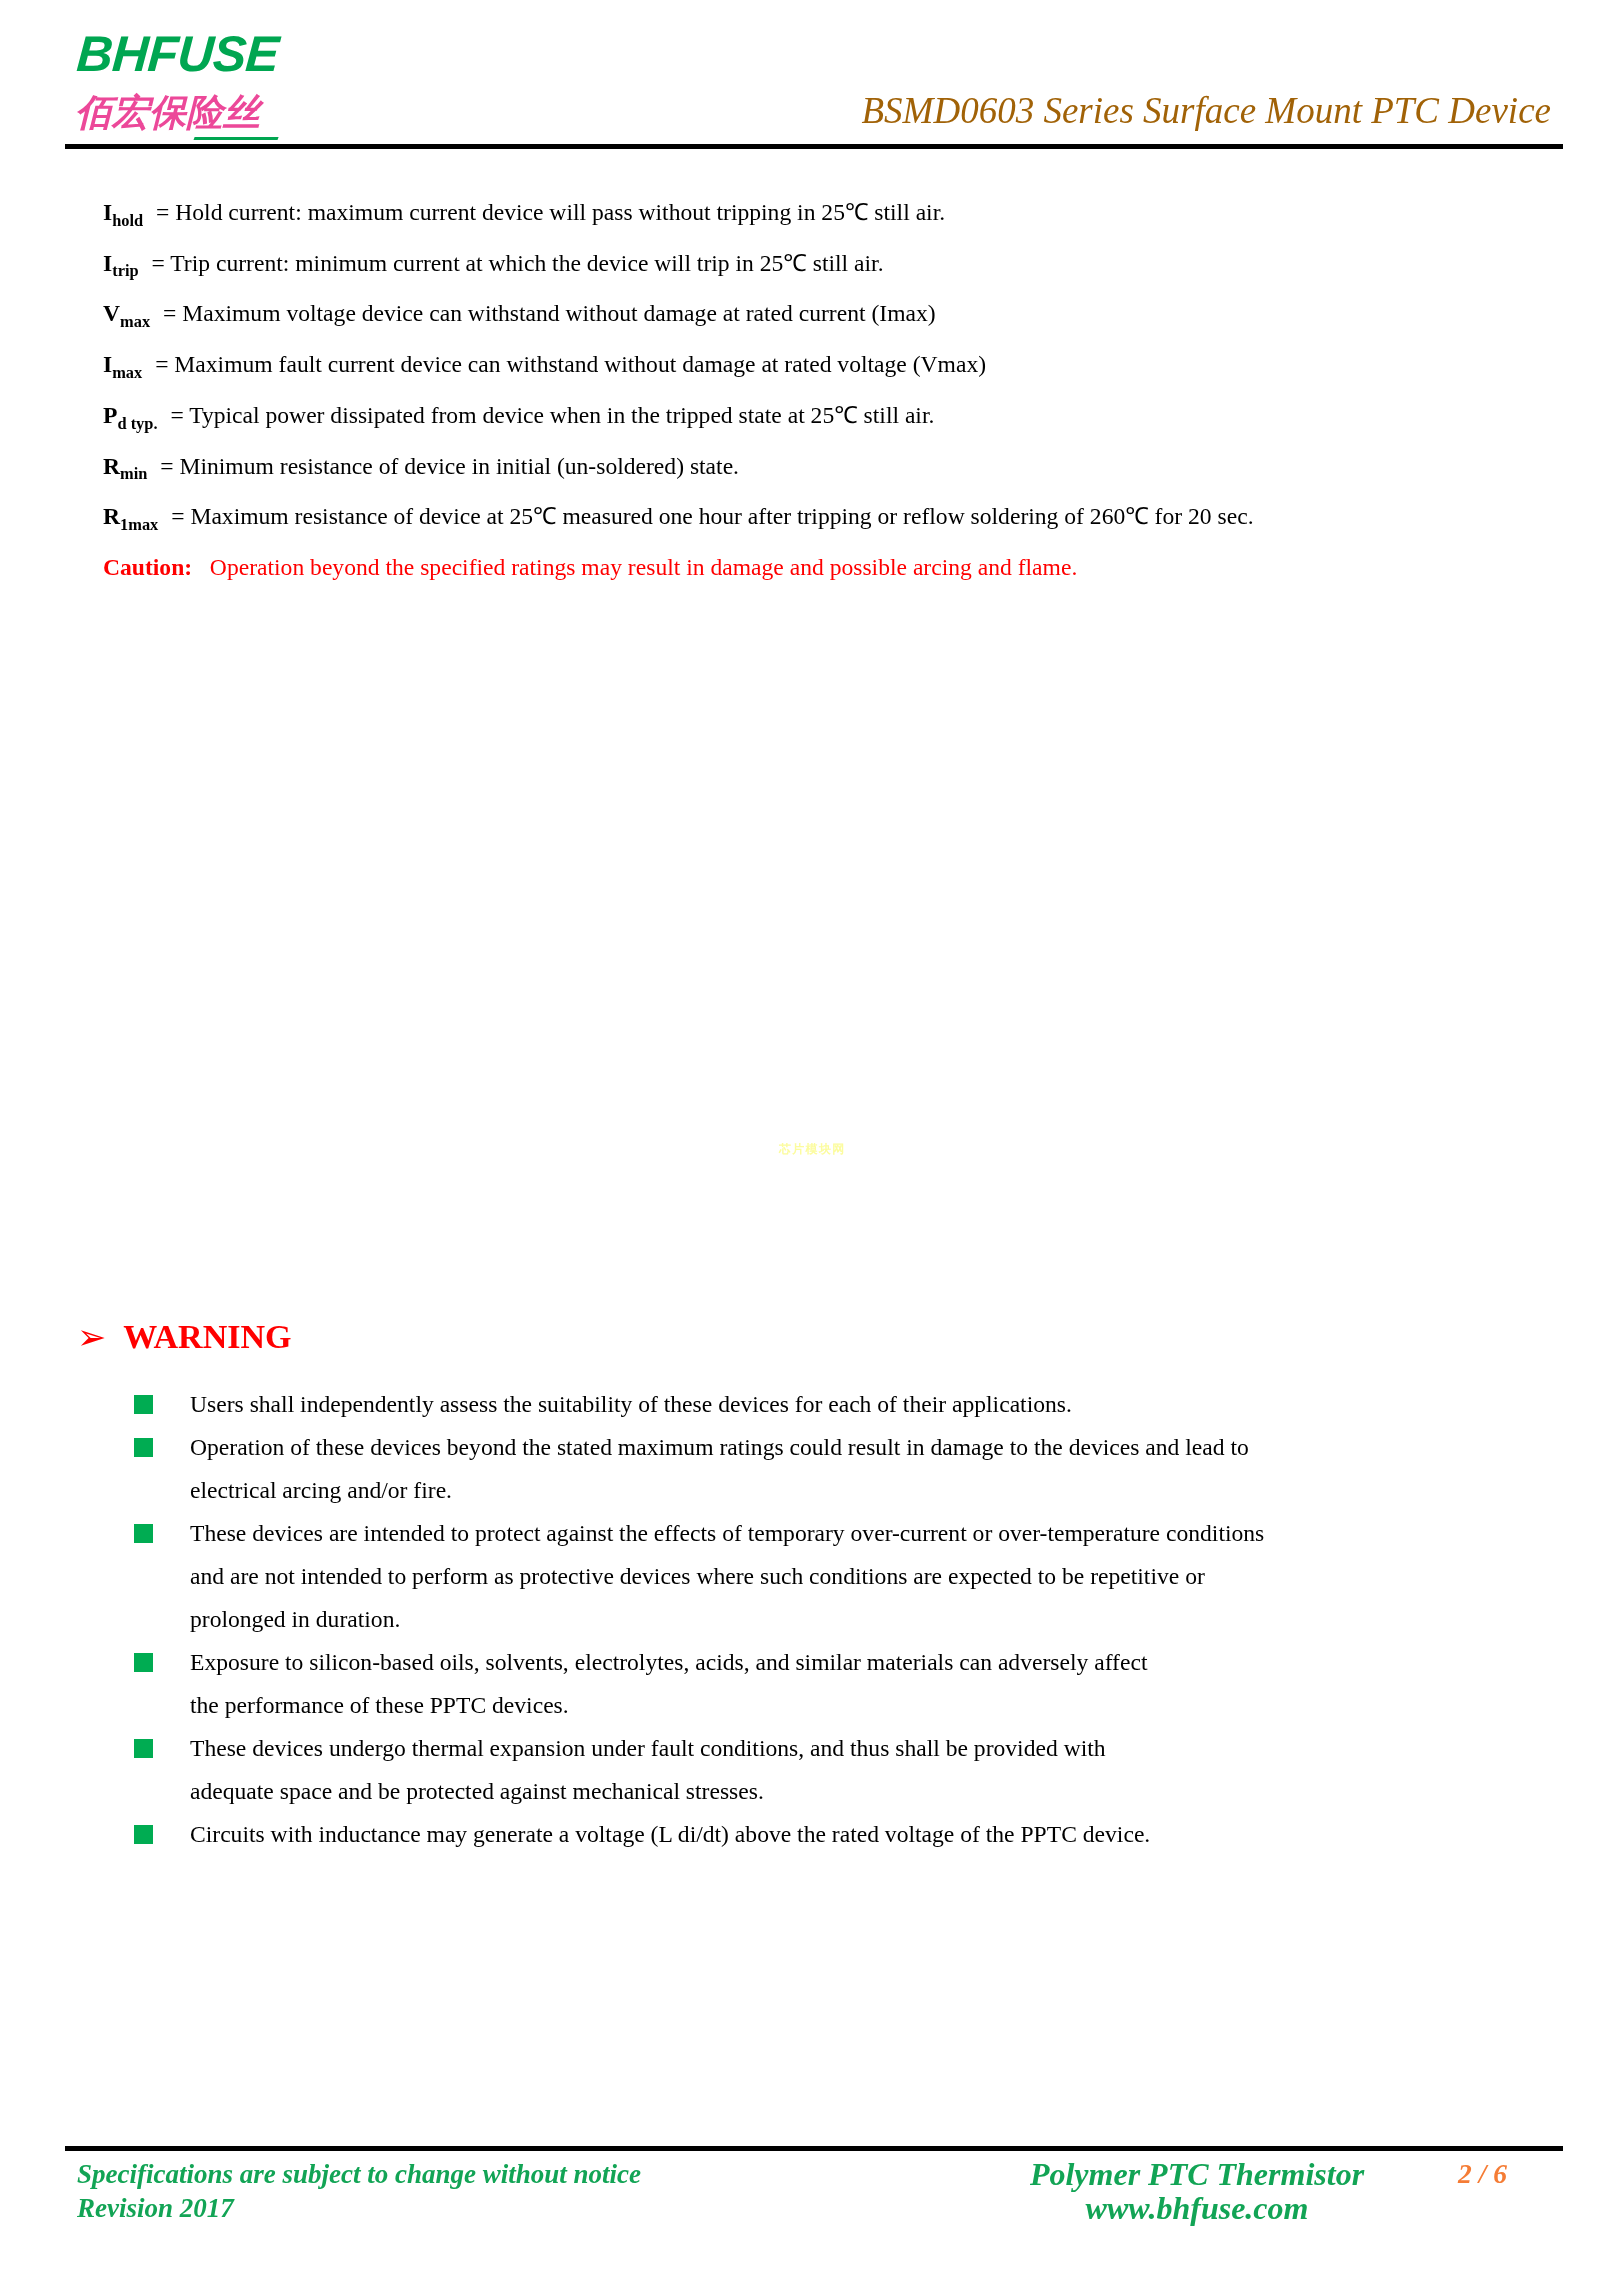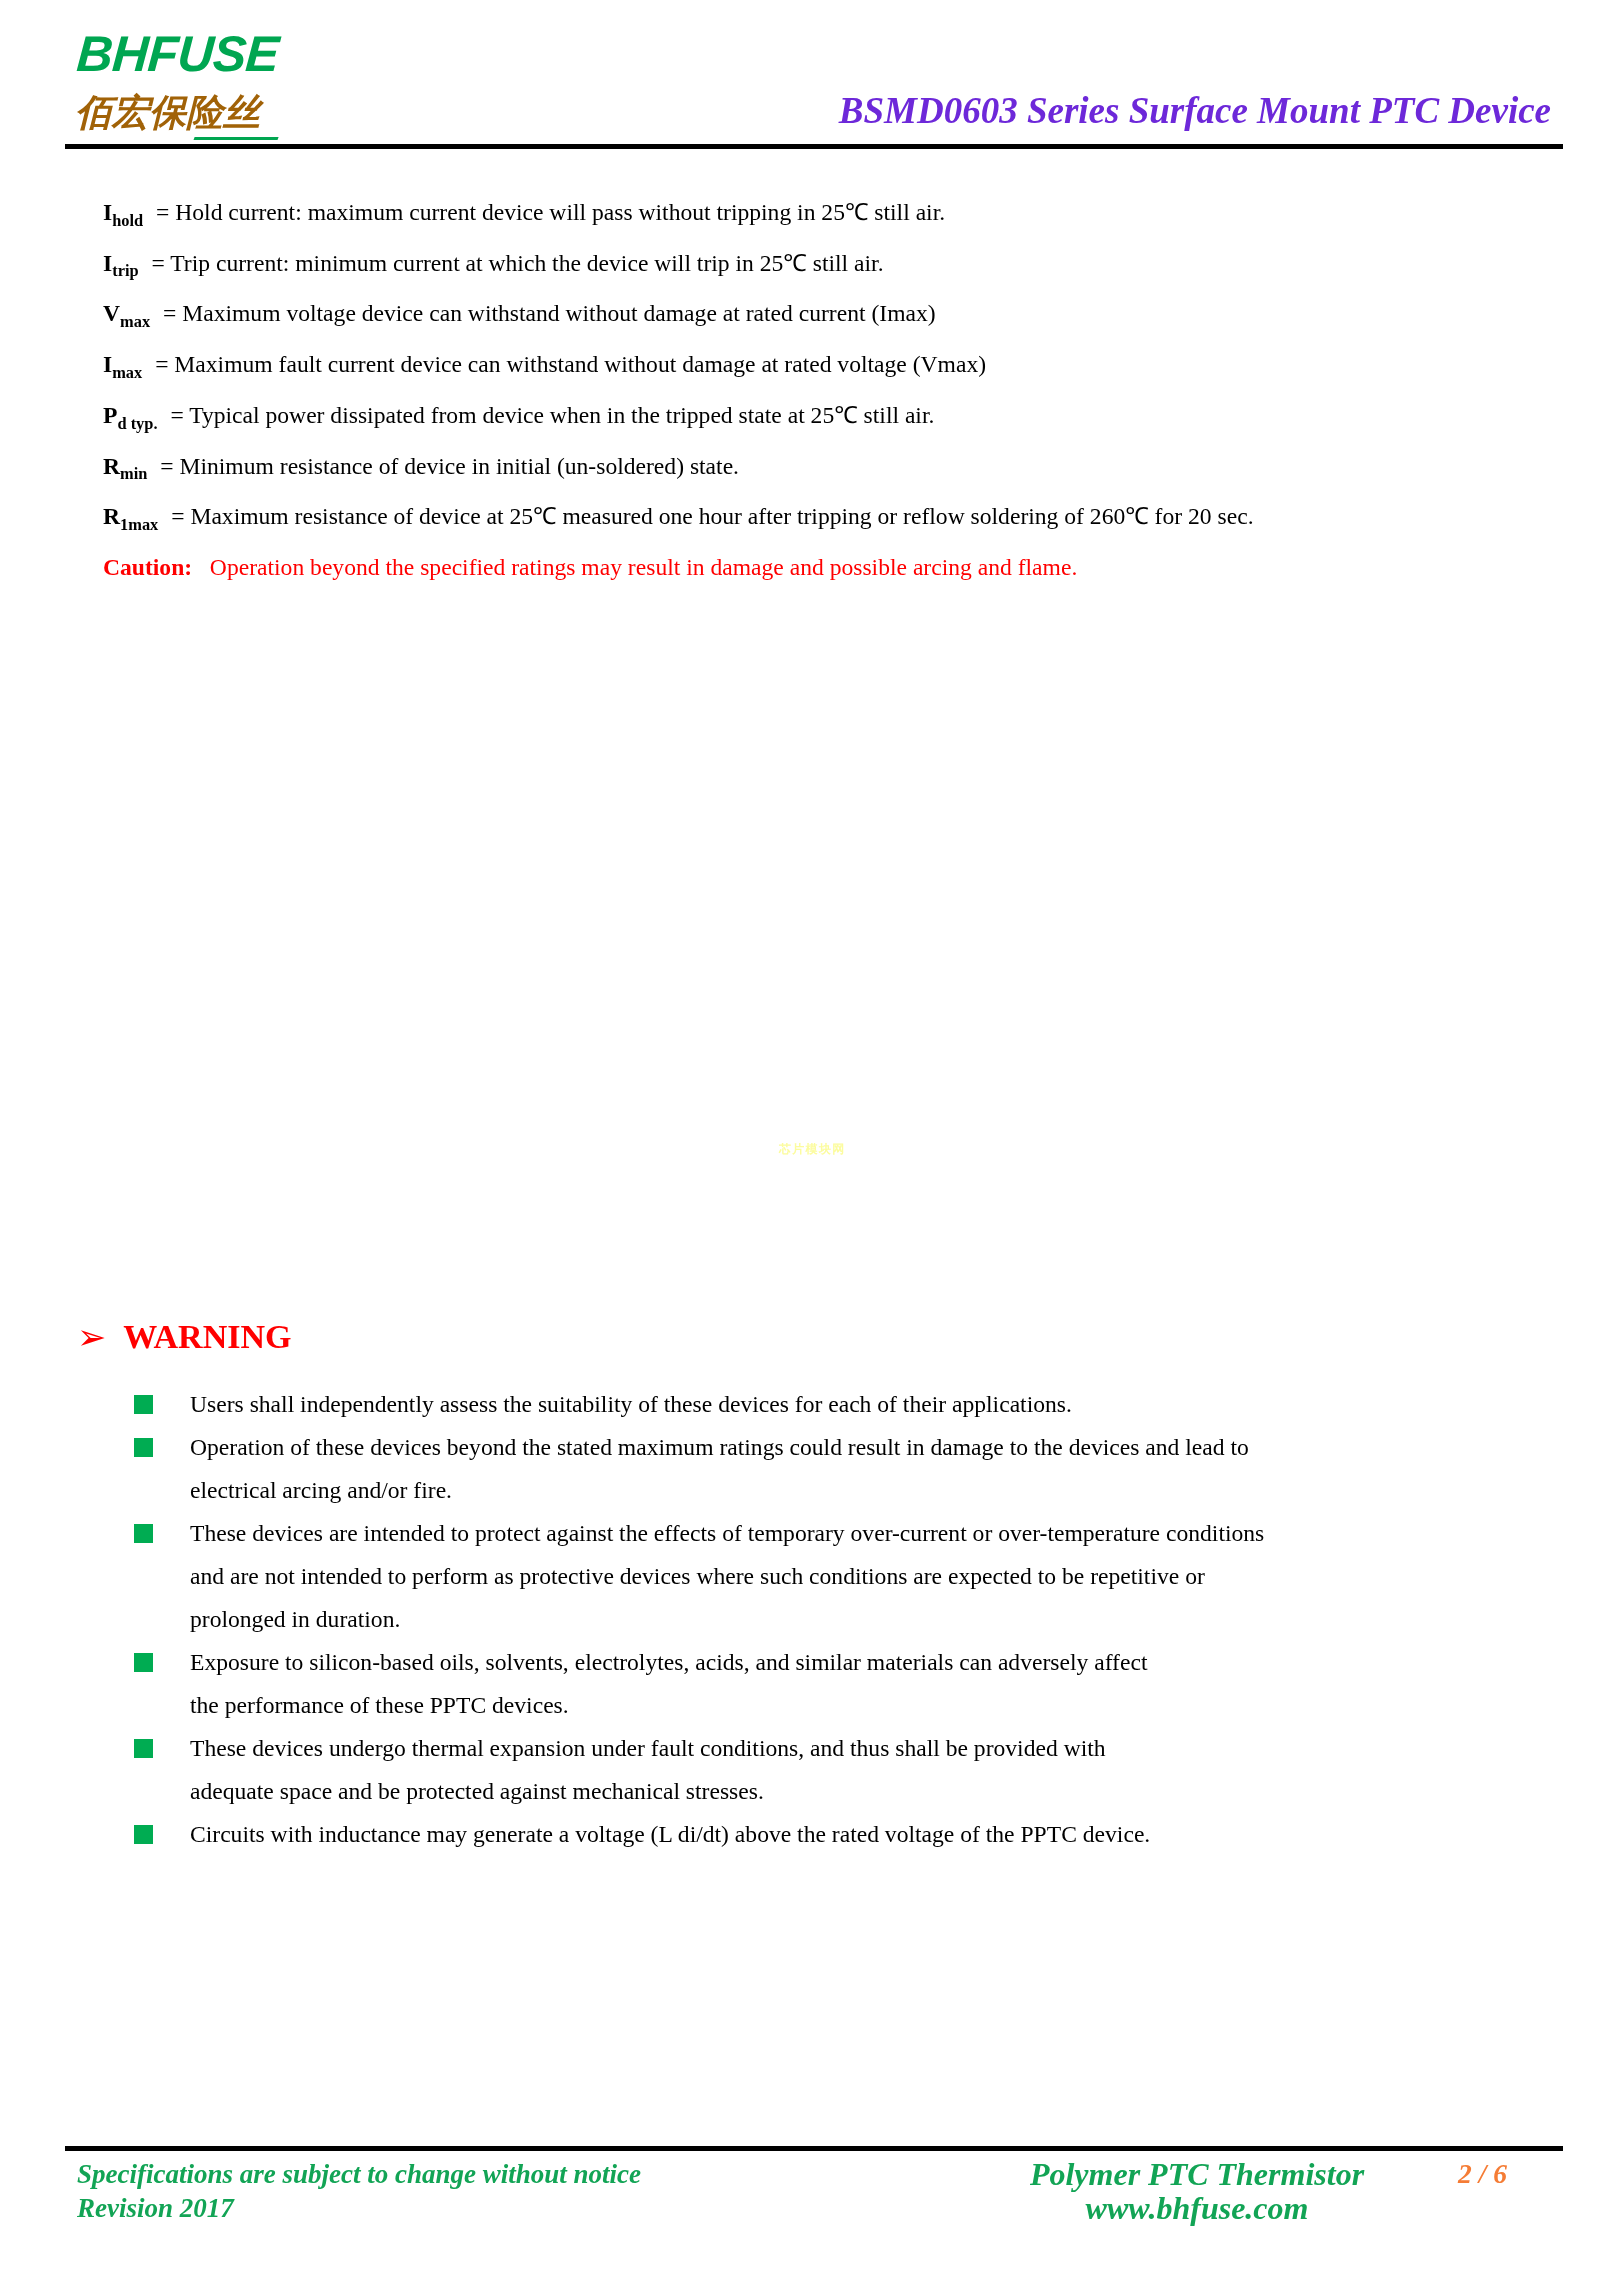--- a/index.html
+++ b/index.html
@@ -18,31 +18,31 @@
     font-weight:bold;font-style:italic;
     font-size:50px;line-height:50px;letter-spacing:-0.7px;
     color:#00A651;
     transform:skewX(-4deg);
   }
   .logo-cn{
     position:absolute;left:75px;top:92px;
     font-family:"Liberation Sans", sans-serif;
     font-weight:bold;font-style:italic;
     font-size:37px;line-height:42px;
-    color:#a16207;
+    color:#ec4899;
   }
   .logo-cn-underline{
     position:absolute;left:194px;top:137px;width:84px;height:3.3px;
     background:#00A651;transform:skewX(-20deg);
   }
   .doc-title{
     position:absolute;right:72px;top:88px;margin:0;
     font-size:37px;line-height:46px;
-    font-weight:bold;font-style:italic;
-    color:#6d28d9;
+    font-weight:normal;font-style:italic;
+    color:#a16207;
   }
   .rule-top{
     position:absolute;left:65px;top:144px;width:1498px;height:4.6px;
     background:#000000;
   }
   
   .defs{
     position:absolute;left:103px;top:191px;width:1440px;
     font-size:23.6px;line-height:43px;
   }

